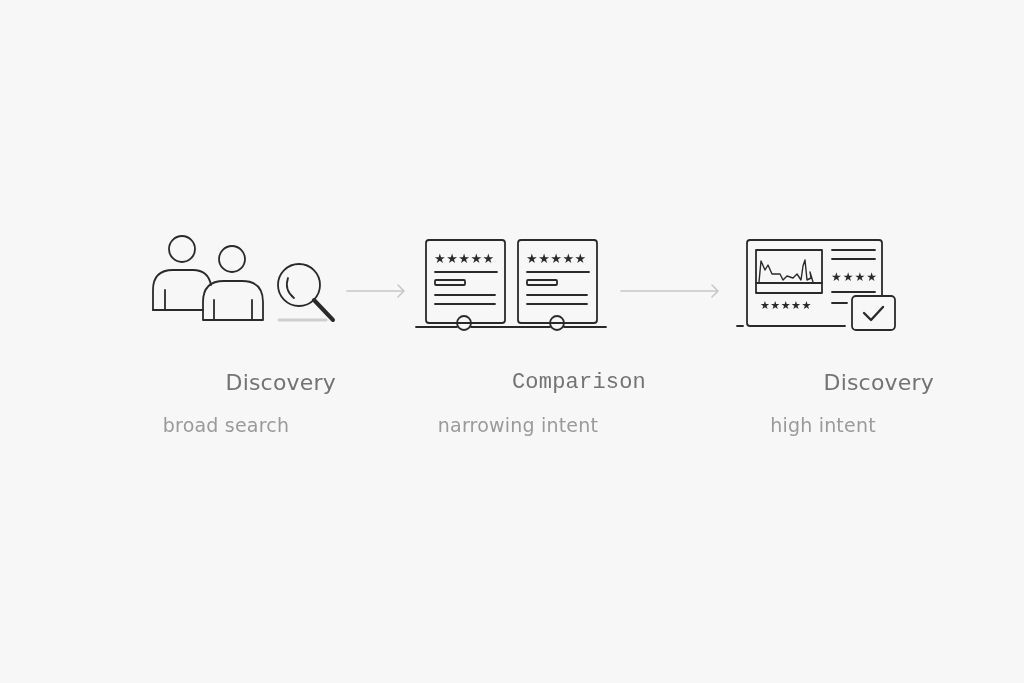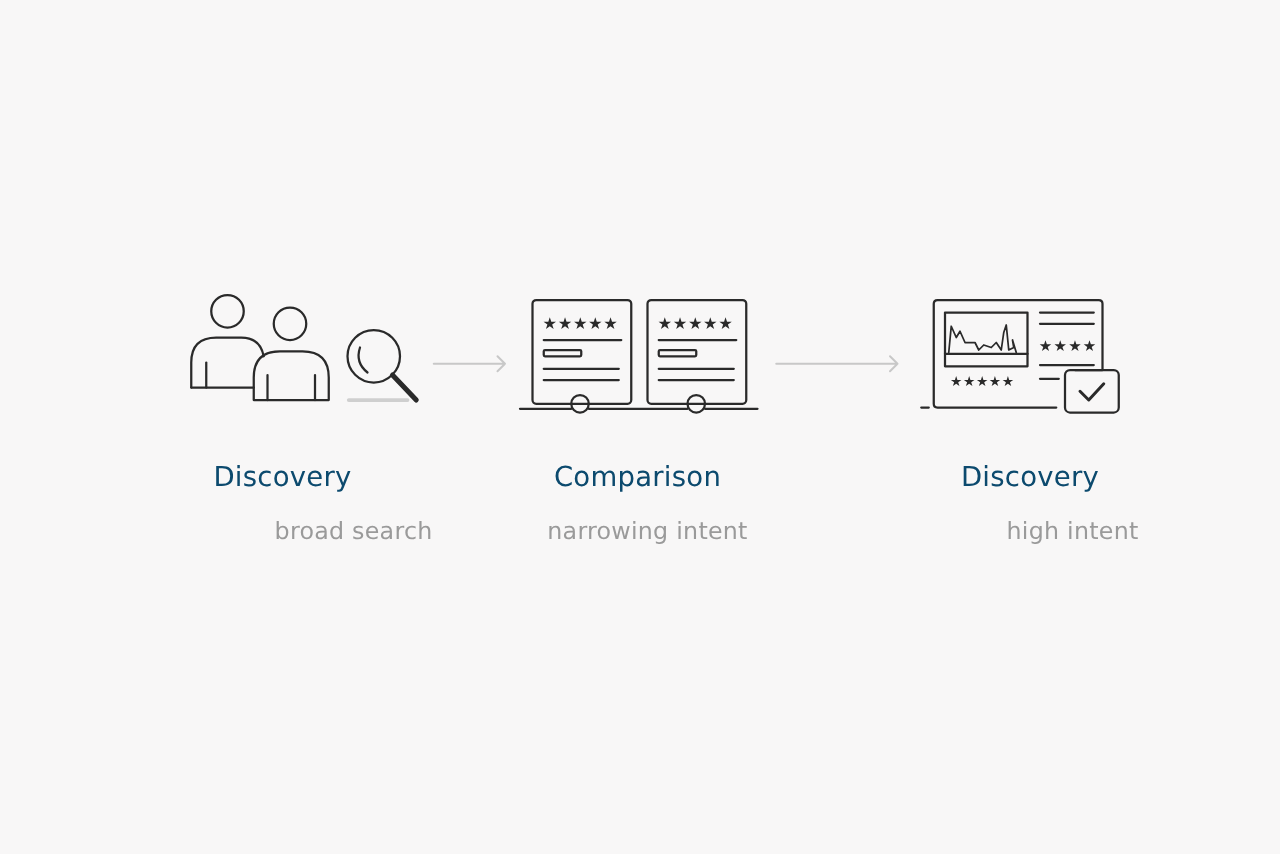--- a/index.html
+++ b/index.html
@@ -6,22 +6,22 @@
   body {
     width:1024px; height:683px; overflow:hidden;
     background:#f8f7f7;
     font-family:"DejaVu Sans", sans-serif;
     position:relative;
   }
   .abs { position:absolute; }
   svg { display:block; overflow:visible; }
   .stroke { fill:none; stroke:#2a2a2a; stroke-width:1.8; stroke-linecap:round; stroke-linejoin:round; }
   .title {
-    position:absolute; top:370px; font-size:22px; color:#0c4a6e;
-    text-align:center; width:220px; letter-spacing:0.2px;
+    position:absolute; top:370px; font-size:22px; color:#737373;
+    text-align:right; width:220px; letter-spacing:0.2px;
   }
   .sub {
     position:absolute; top:414px; font-size:19px; color:#9a9a9a;
     text-align:center; width:240px; letter-spacing:0.2px;
   }
 </style>
 </head>
 <body>
 
 <div class="abs" style="left:148px;top:230px;">
@@ -96,19 +96,19 @@
 
     <text x="25" y="73" font-size="11" fill="#2a2a2a" font-family="DejaVu Sans, sans-serif" letter-spacing="0.5">★★★★★</text>
     <path class="stroke" d="M97 67 L112 67"></path>
 
     <rect class="stroke" x="117" y="60" width="43" height="34" rx="4" fill="#f8f7f7"></rect>
     <path class="stroke" d="M129 77 L136 84 L148 71" style="stroke-width:2.4"></path>
   </svg>
 </div>
 
 <div class="title" style="left:116px;">Discovery</div>
-<div class="sub" style="left:106px;text-align:right;">broad search</div>
+<div class="sub" style="left:106px;">broad search</div>
 
-<div class="title" style="left:400px;">Comparison</div>
+<div class="title" style="left:426px;font-family:Liberation Mono, monospace;">Comparison</div>
 <div class="sub" style="left:398px;">narrowing intent</div>
 
 <div class="title" style="left:714px;">Discovery</div>
-<div class="sub" style="left:738px;">high intent</div>
+<div class="sub" style="left:703px;">high intent</div>
 
 </body></html>

